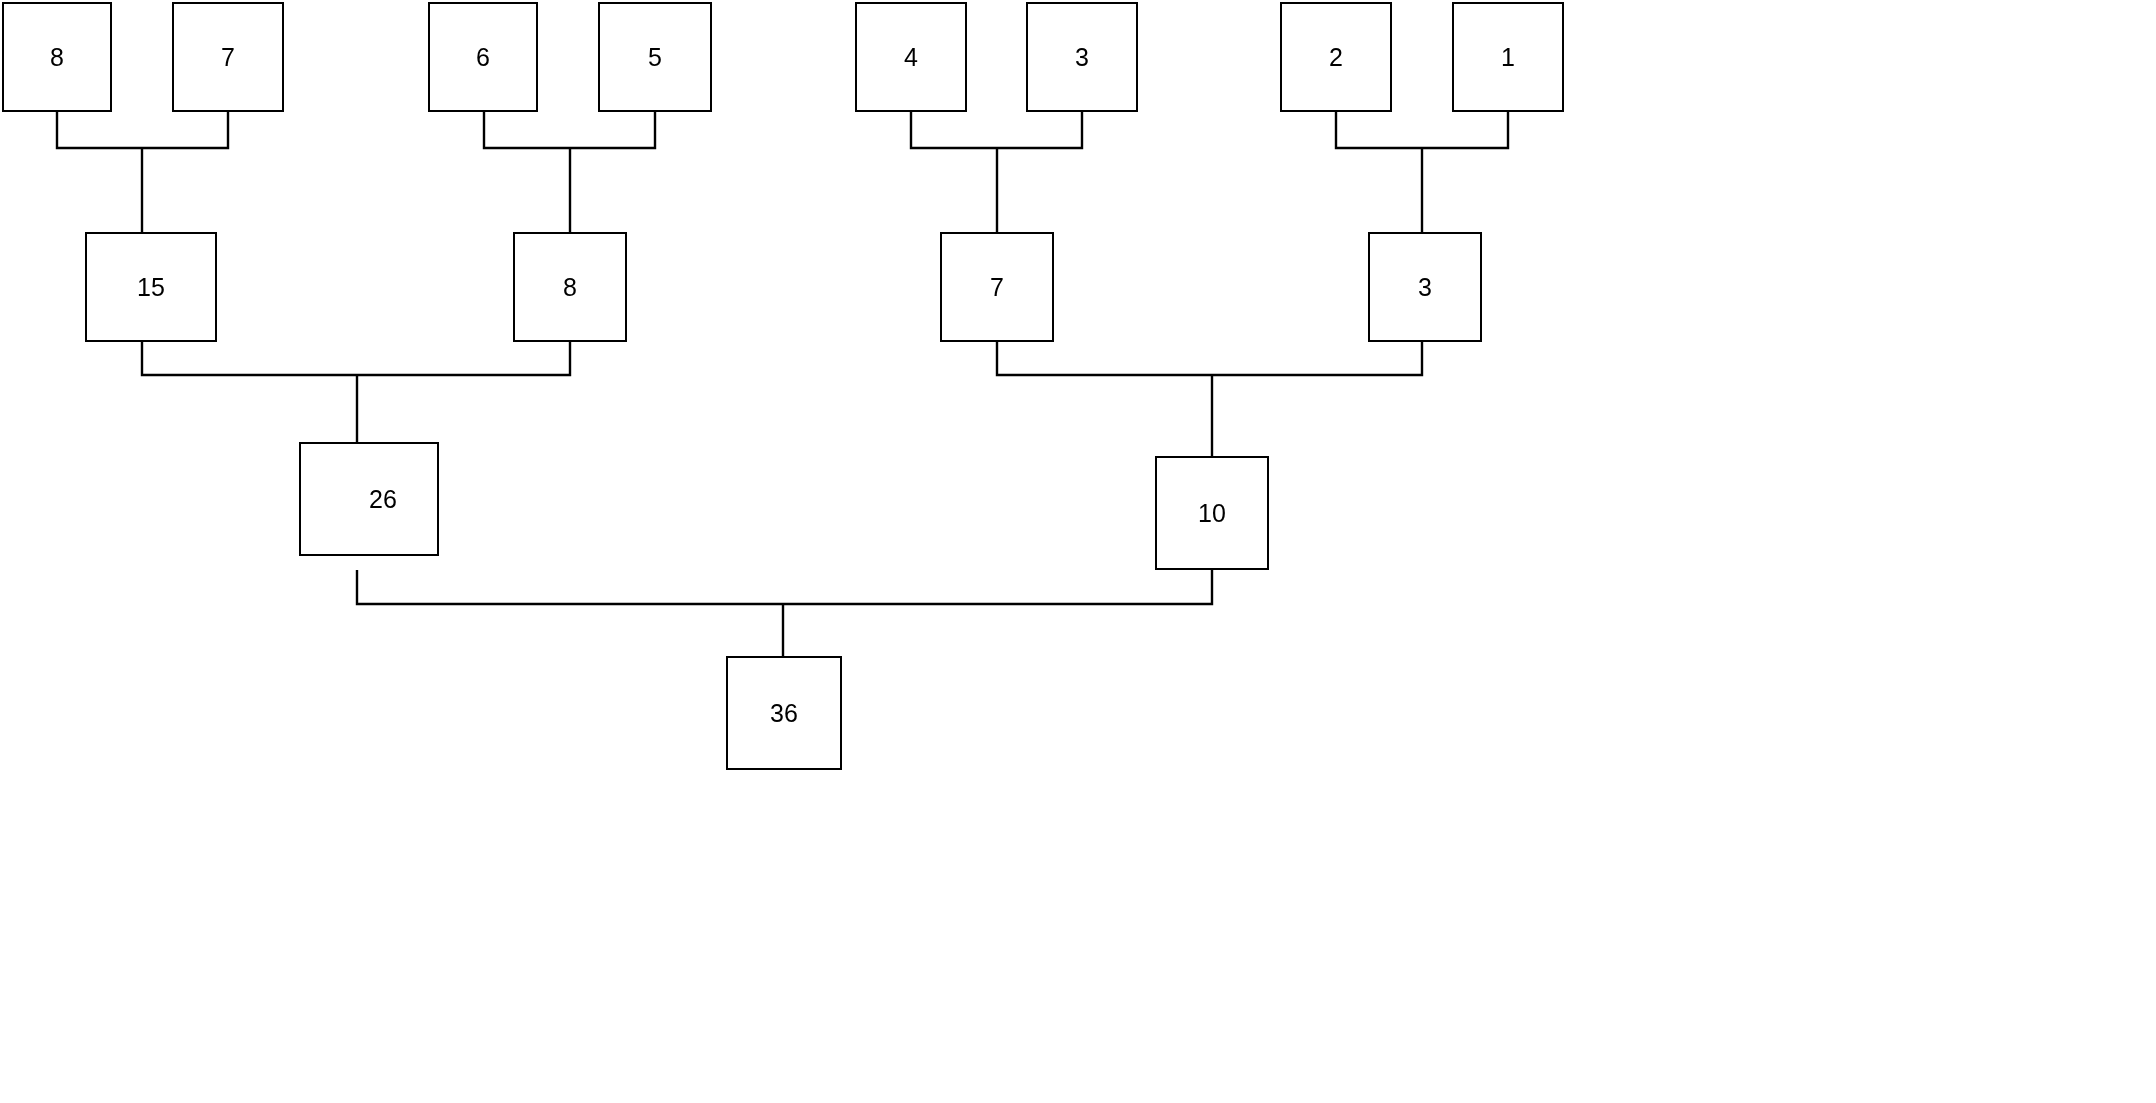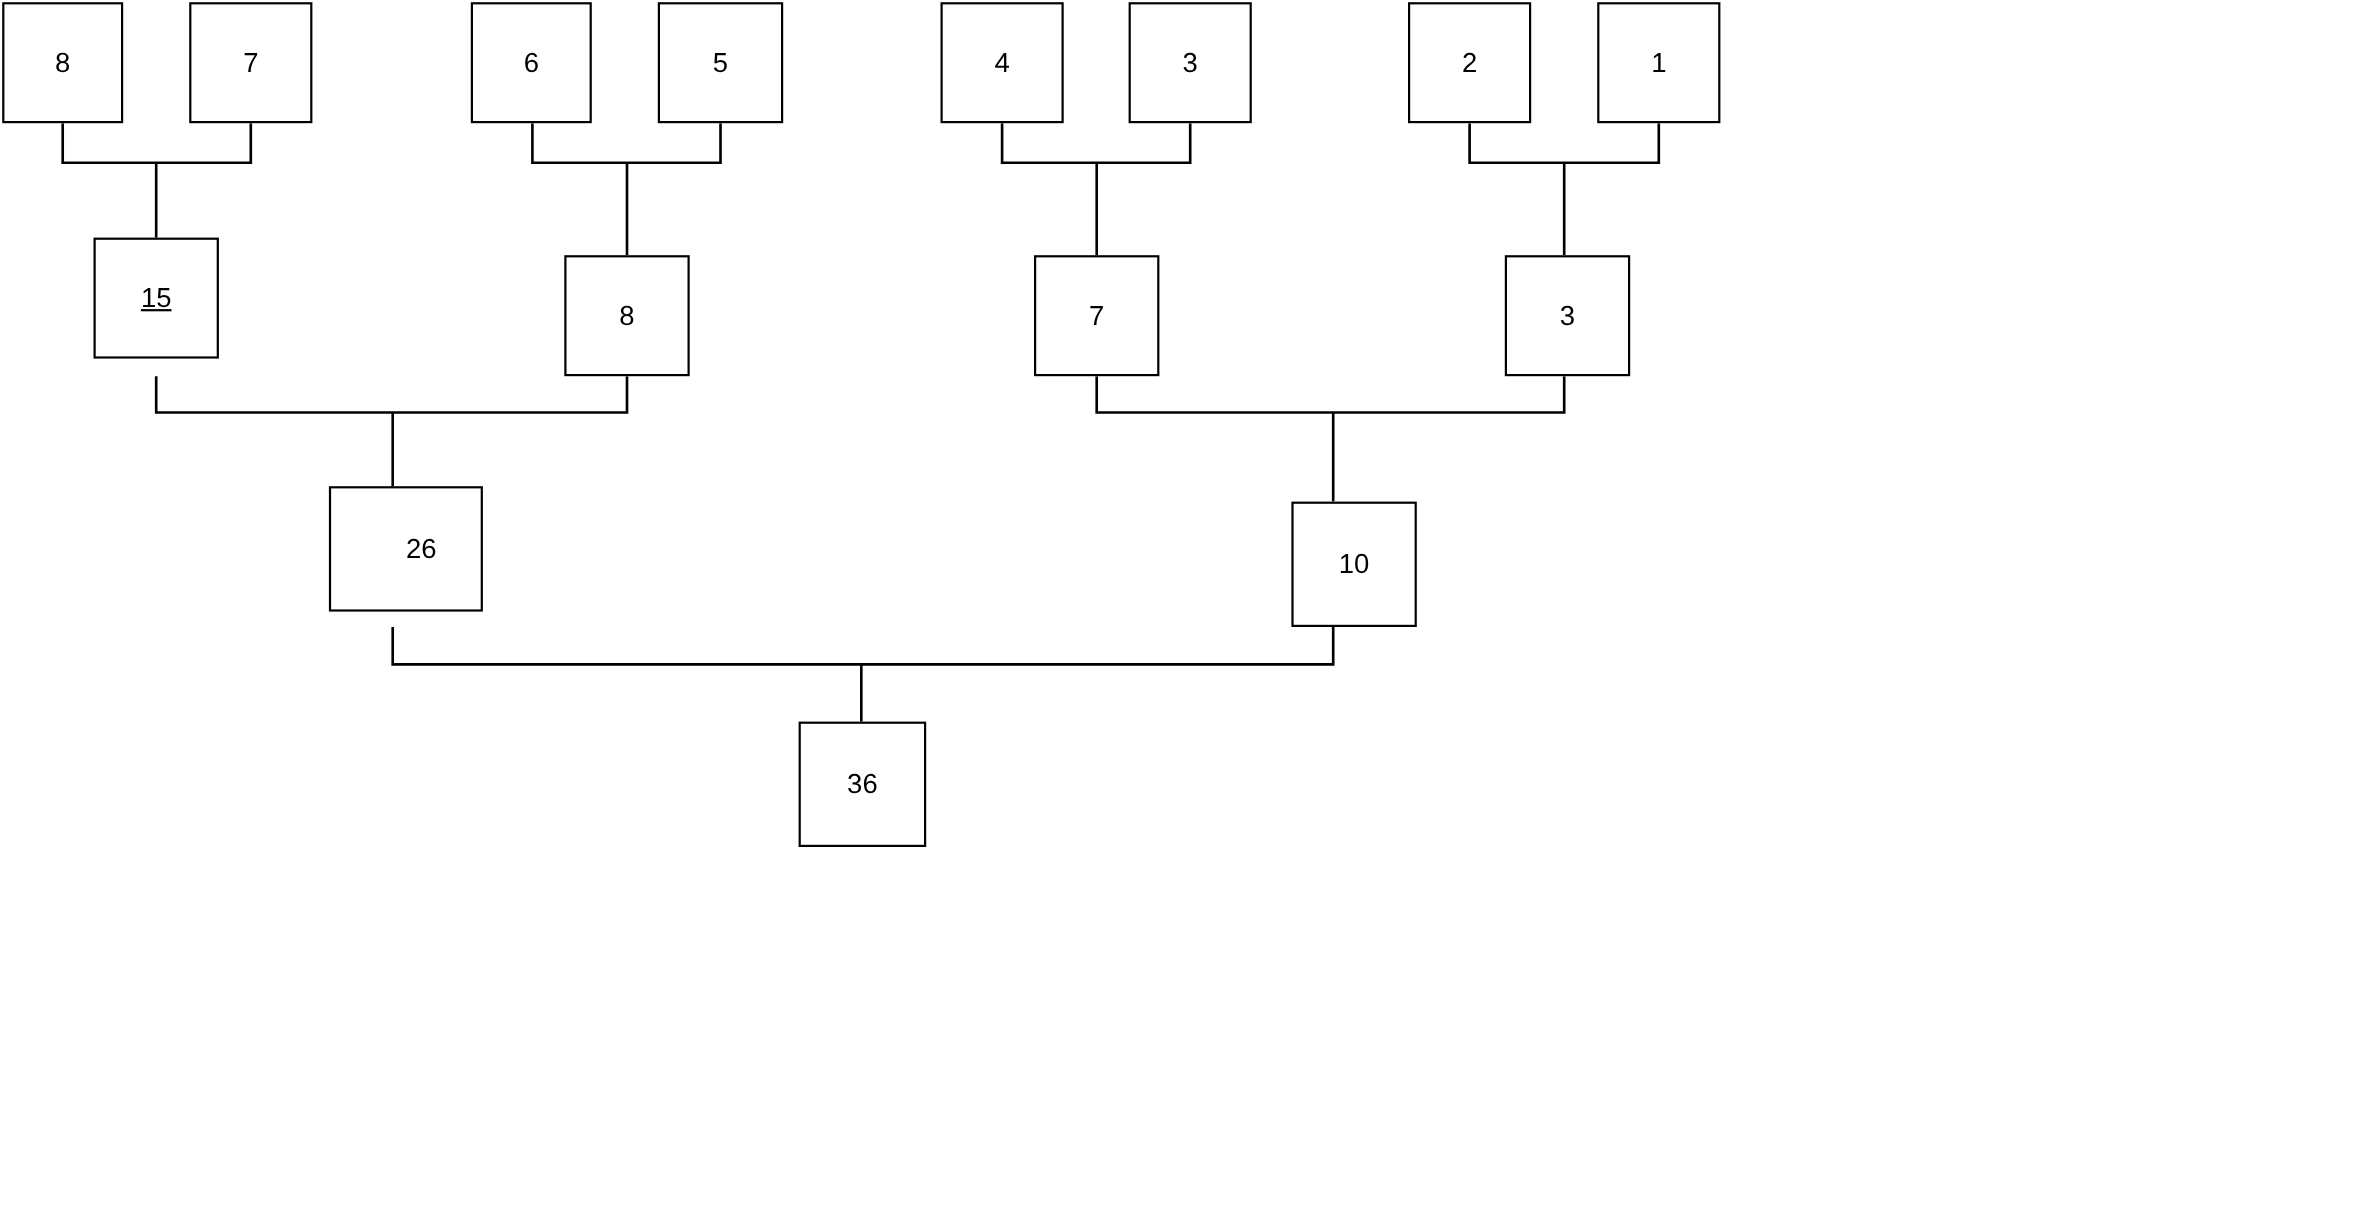--- a/index.html
+++ b/index.html
@@ -87,36 +87,36 @@
       </div>
       <div class="node" style="left: 1026px; top: 2px; width: 112px; height: 110px;">
         <span class="node-label">3</span>
       </div>
       <div class="node" style="left: 1280px; top: 2px; width: 112px; height: 110px;">
         <span class="node-label">2</span>
       </div>
       <div class="node" style="left: 1452px; top: 2px; width: 112px; height: 110px;">
         <span class="node-label">1</span>
       </div>
-      <div class="node" style="left: 85px; top: 216px; width: 114px; height: 110px; text-decoration: underline;">
+      <div class="node" style="left: 85px; top: 232px; width: 132px; height: 110px;">
         <span class="node-label">15</span>
       </div>
       <div class="node" style="left: 513px; top: 232px; width: 114px; height: 110px;">
         <span class="node-label">8</span>
       </div>
       <div class="node" style="left: 940px; top: 232px; width: 114px; height: 110px;">
         <span class="node-label">7</span>
       </div>
       <div class="node" style="left: 1368px; top: 232px; width: 114px; height: 110px;">
         <span class="node-label">3</span>
       </div>
       <div class="node" style="left: 299px; top: 442px; width: 140px; height: 114px; padding-left: 28px;">
         <span class="node-label">26</span>
       </div>
-      <div class="node" style="left: 1155px; top: 456px; width: 114px; height: 114px; margin-left: 19px;">
+      <div class="node" style="left: 1155px; top: 456px; width: 114px; height: 114px;">
         <span class="node-label">10</span>
       </div>
       <div class="node" style="left: 726px; top: 656px; width: 116px; height: 114px;">
         <span class="node-label">36</span>
       </div>
     </div>
 
 </div>
 
 </body></html>

